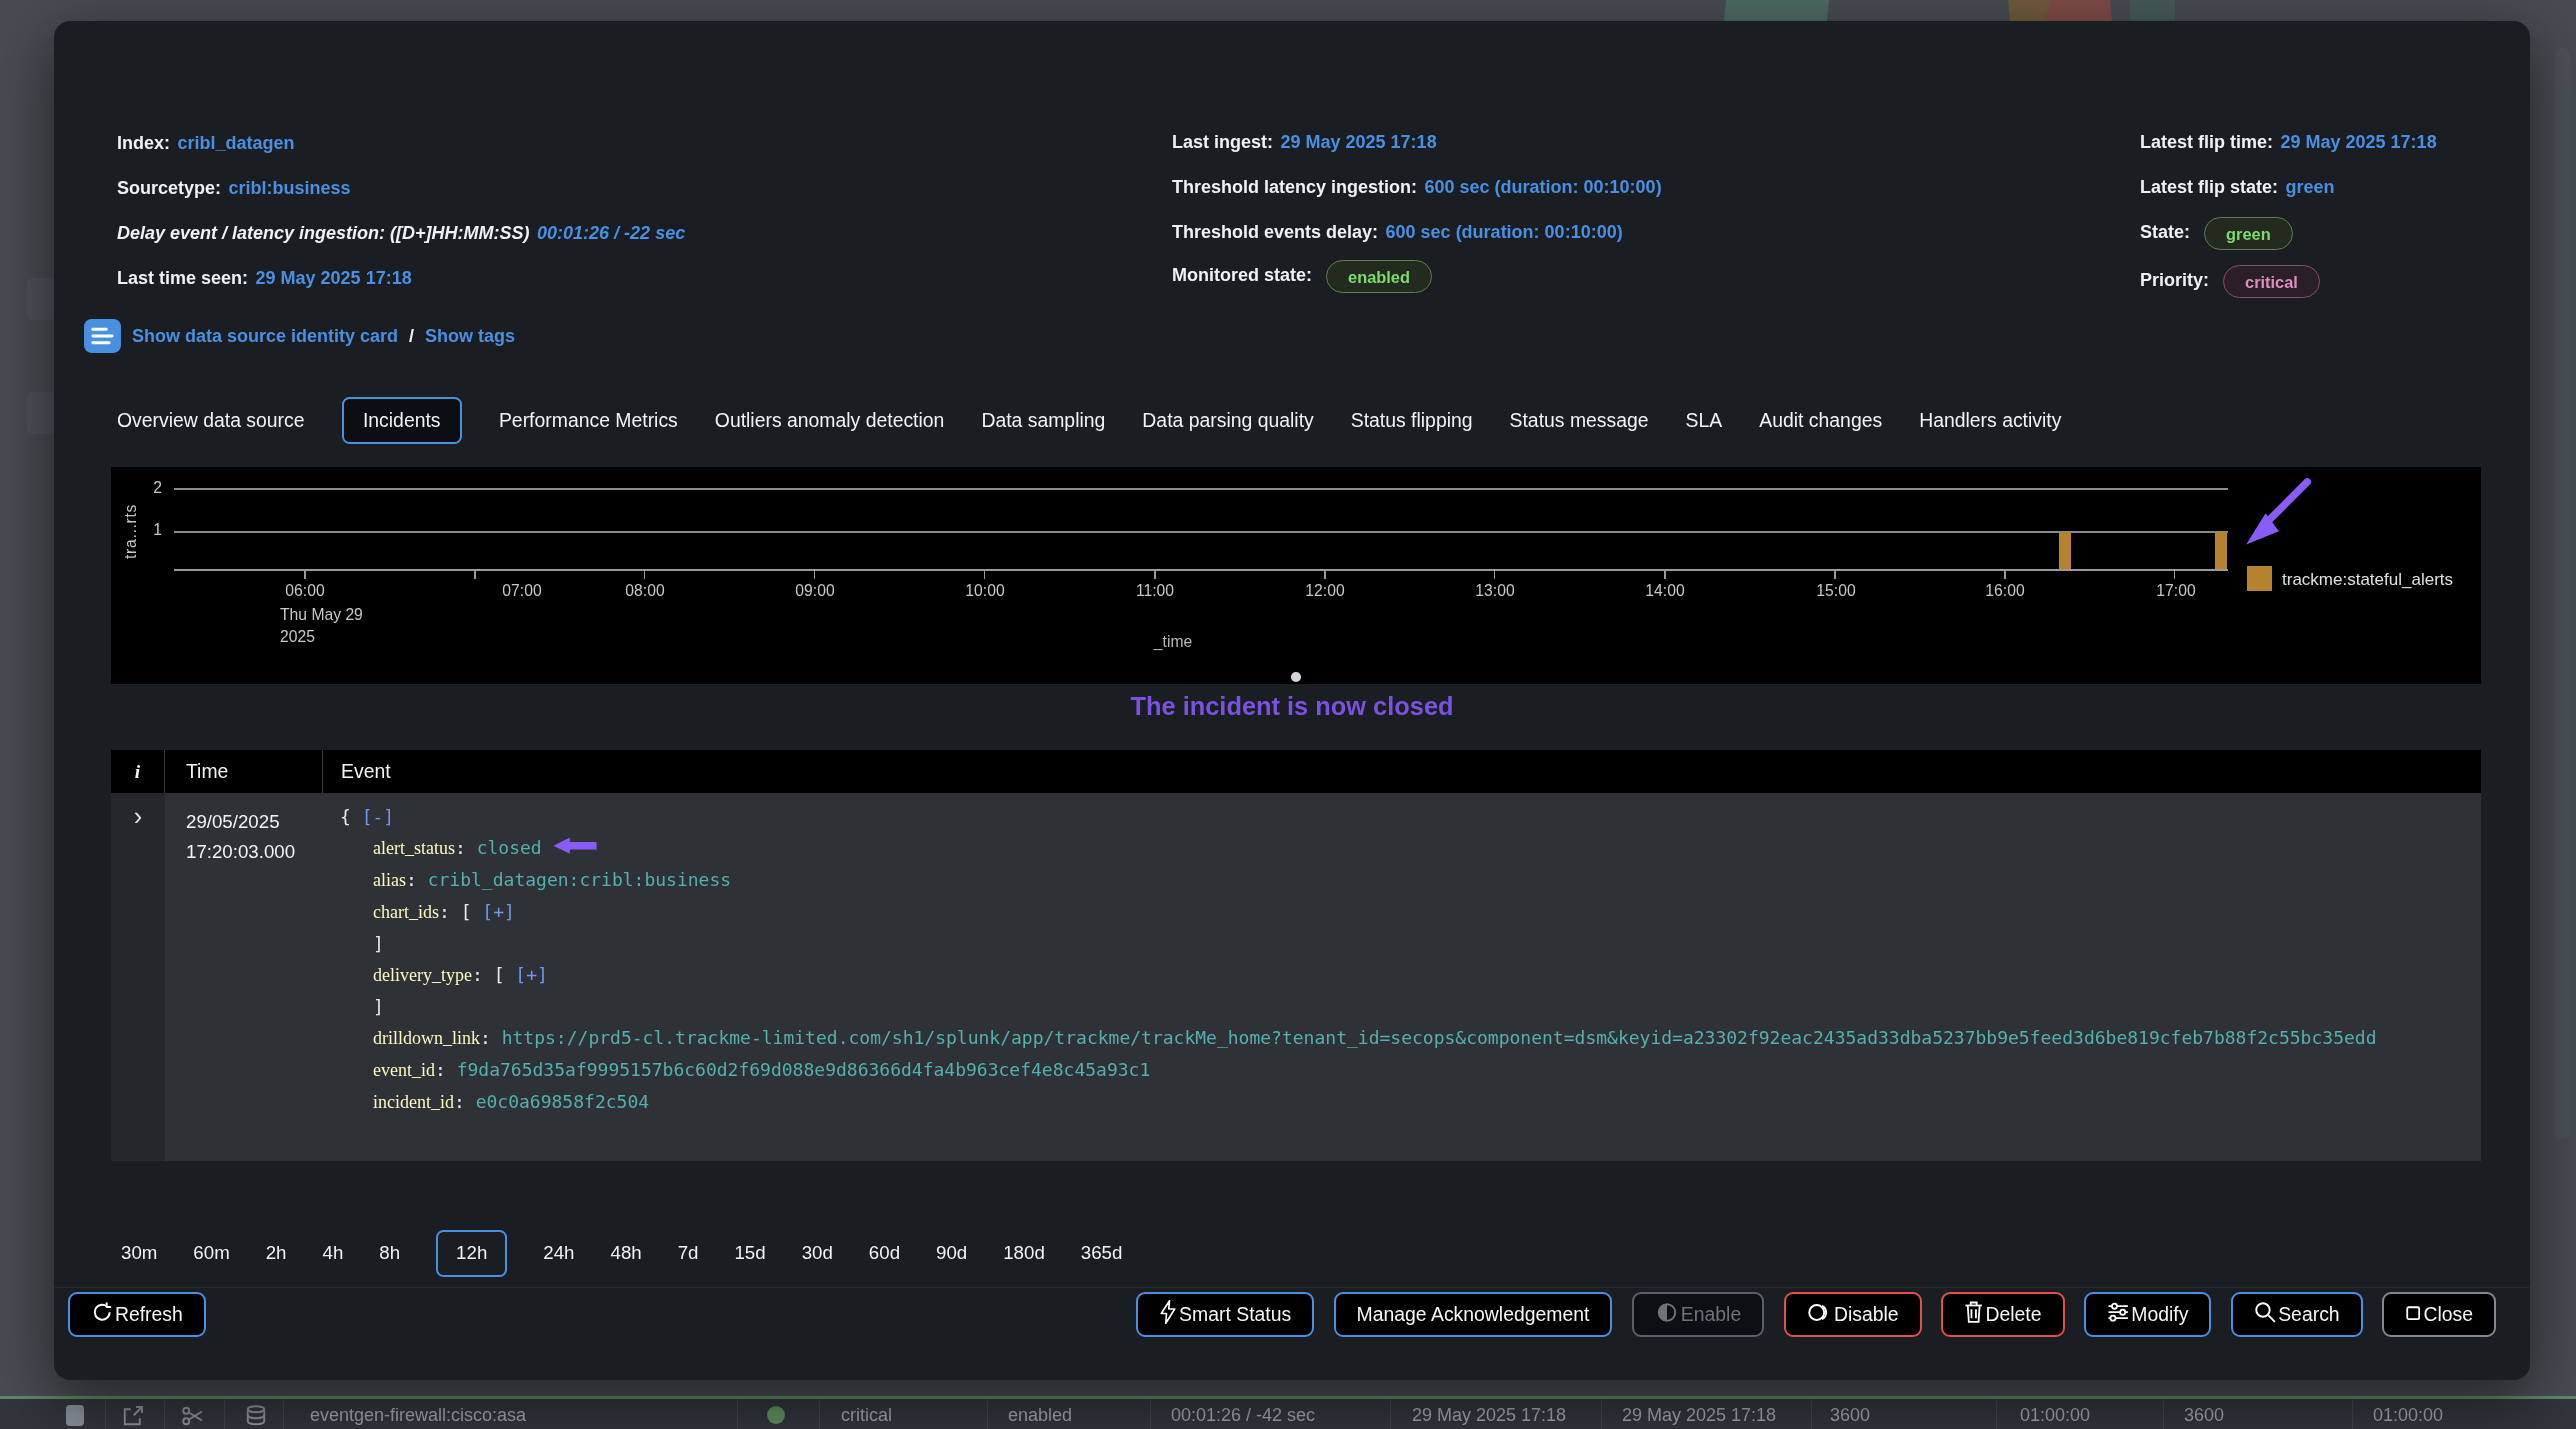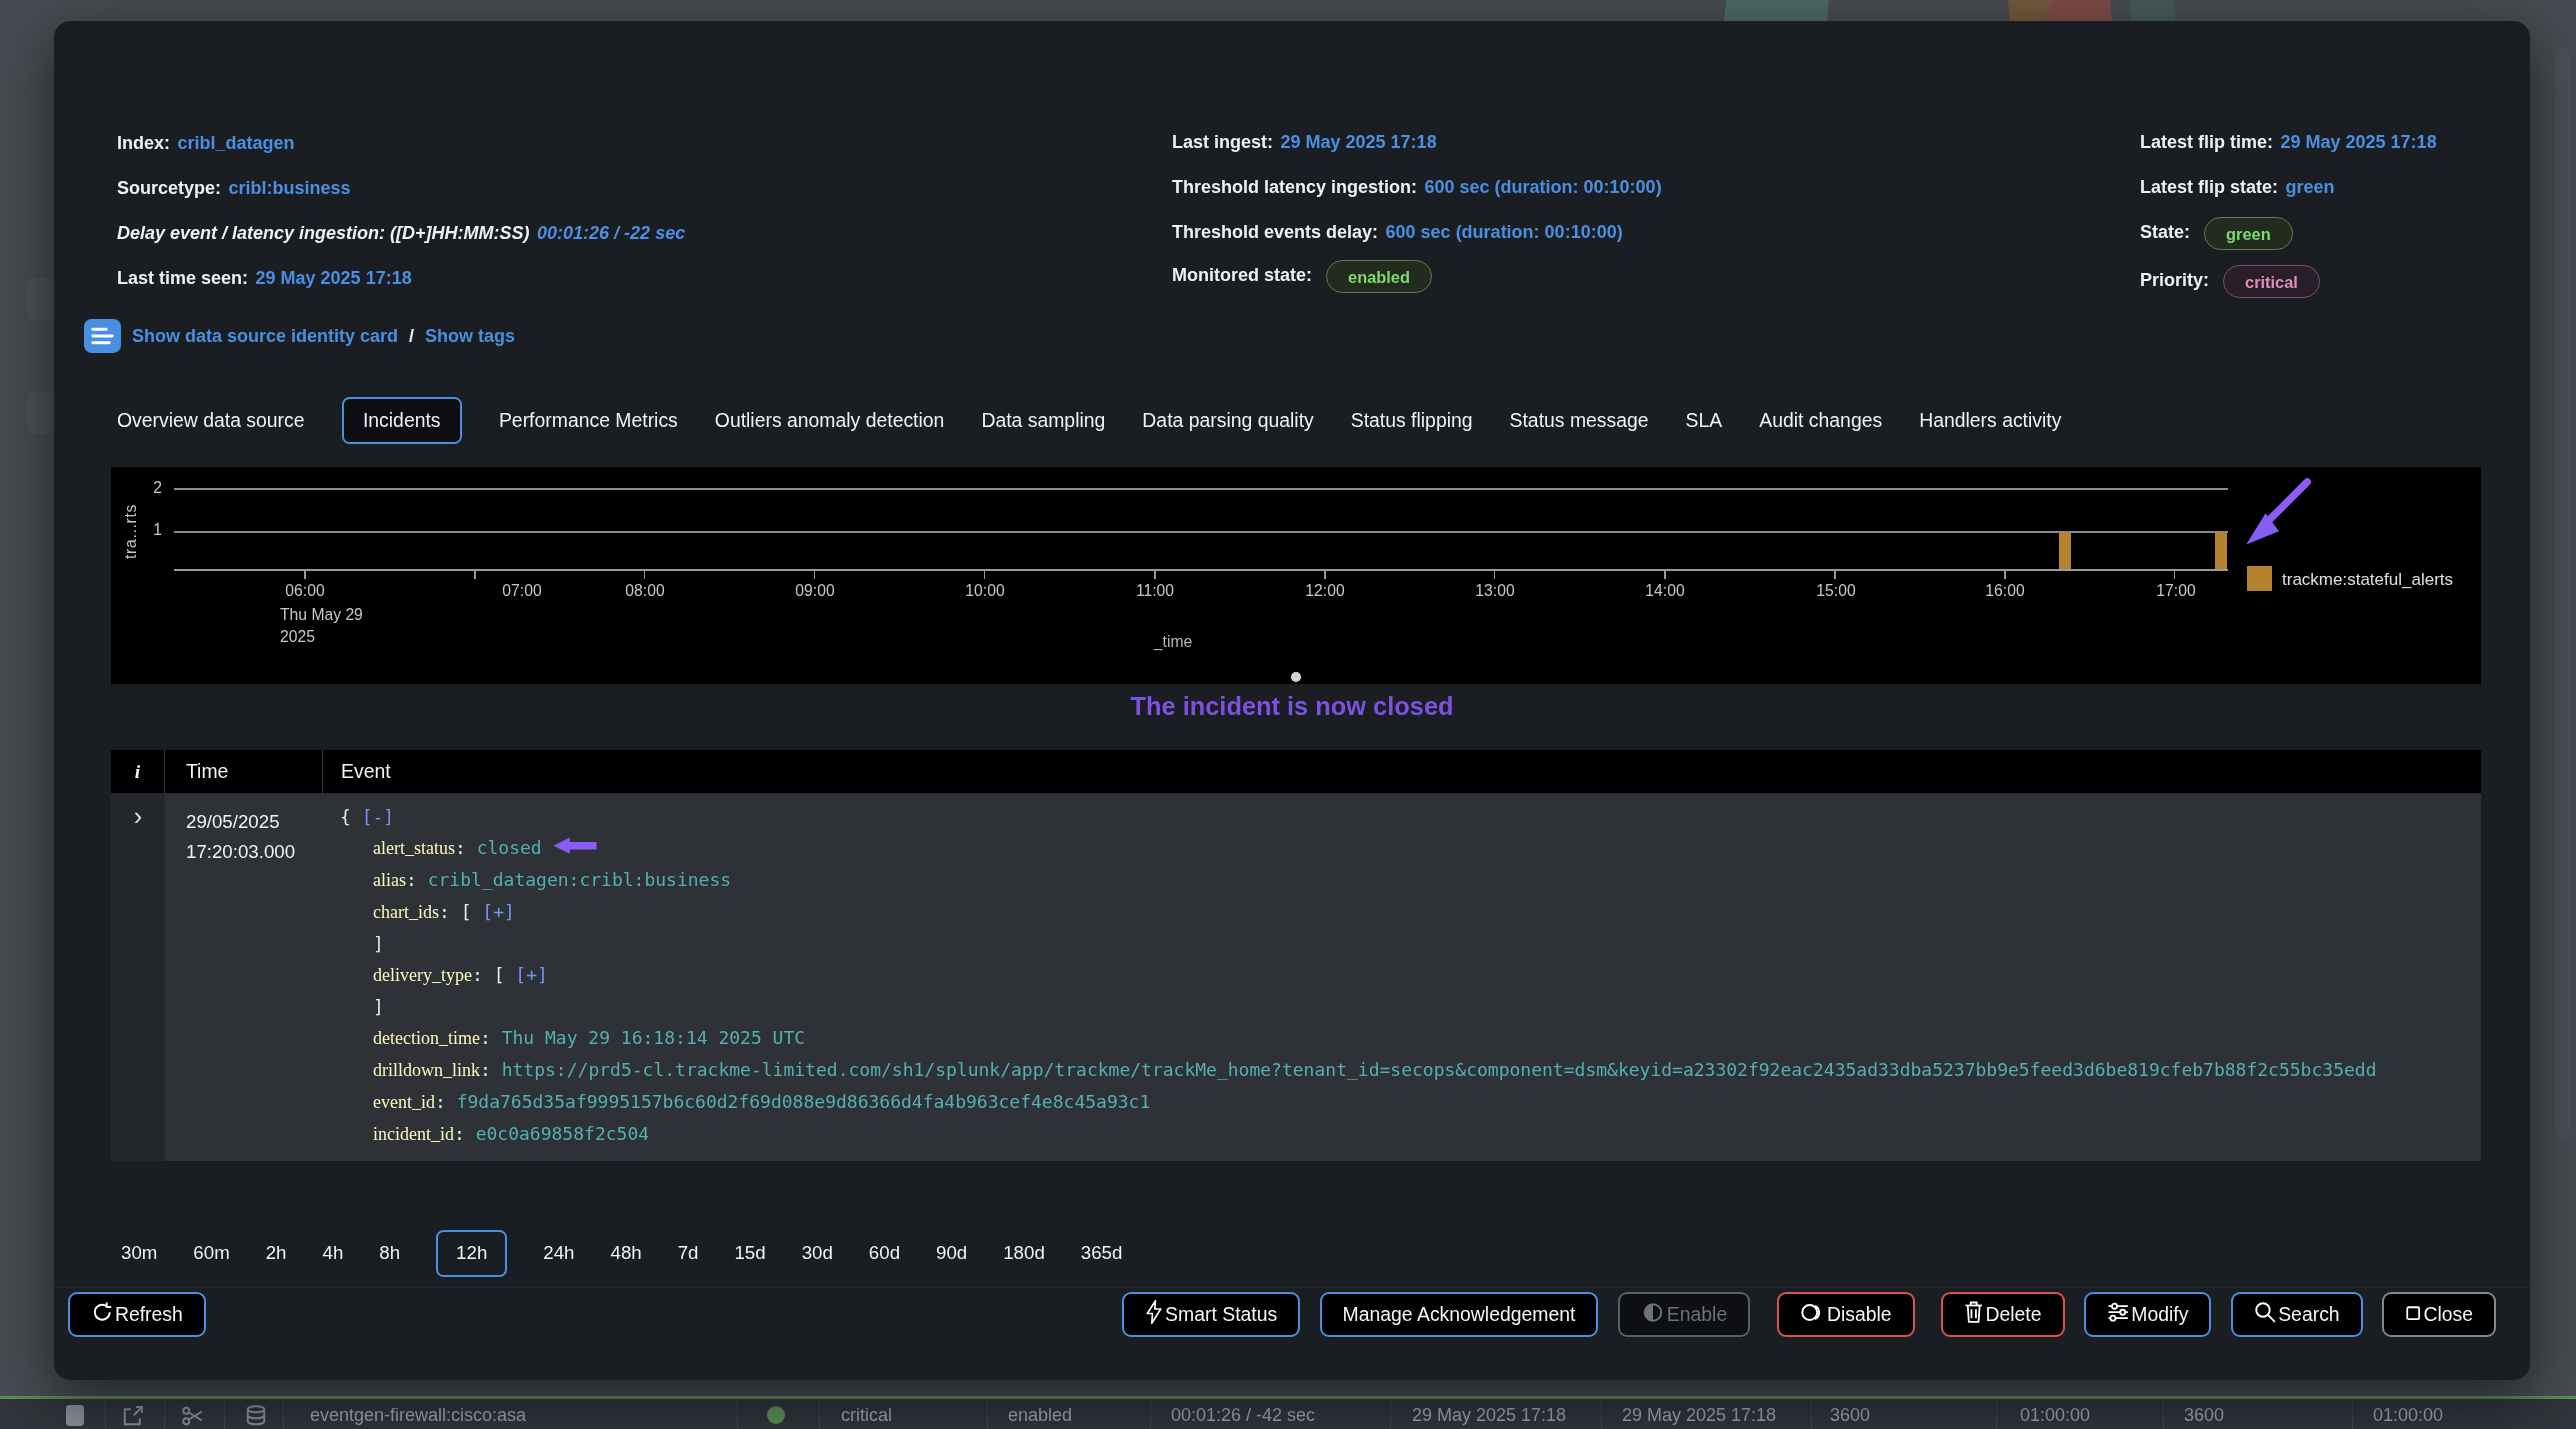--- a/index.html
+++ b/index.html
@@ -105,21 +105,21 @@
   .range--active { padding:10.5px 18px; border:2.2px solid #4a90e2; border-radius:7.5px; }
 
   .footer-divider { position:absolute; left:0; top:1266px; width:100%; height:0.7px; background:#24272c; }
 
   
   .actions-left { position:absolute; left:13.5px; top:1271px; display:flex; gap:19.4px; }
   .actions-right { position:absolute; right:34px; top:1271px; display:flex; gap:19.4px; }
   .btn { height:45px; display:flex; align-items:center; gap:2px; padding:0 21px;
          background:#000; border-radius:9px; font-size:19.4px; color:#f4f6f8; white-space:nowrap; cursor:pointer; }
   .btn-blue { border:2.2px solid #4a90e2; }
-  .btn-red { border:2.2px solid #e0504e;margin-left:7px; }
+  .btn-red { border:2.2px solid #e0504e; }
   .btn-gray { border:2.2px solid #81888f; }
   .btn-disabled { border:2.2px solid #596067; color:#6c737a; cursor:default; background:#0d0f12; }
   .btn svg { flex:0 0 auto; }
 </style>
 </head>
 <body>
 
 <div class="bg-frag frag-teal1"></div>
 <div class="bg-frag frag-brown"></div>
 <div class="bg-frag frag-teal2"></div>
@@ -304,21 +304,20 @@
       <div class="ecell-event">
         <div class="jline"><span class="jw">{ </span><span class="jt">[-]</span></div>
         <div class="jline ind"><span class="jk">alert_status</span><span class="jw">: </span><span class="jv">closed</span><span class="json-arrow"><svg width="46" height="19.4" viewBox="0 0 62 26">
                 <path d="M2 13 L24 2 L24 8 L60 8 L60 18 L24 18 L24 24 Z" fill="#8a5cf6"></path>
               </svg></span></div>
         <div class="jline ind"><span class="jk">alias</span><span class="jw">: </span><span class="jv">cribl_datagen:cribl:business</span></div>
         <div class="jline ind"><span class="jk">chart_ids</span><span class="jw">: </span><span class="jw">[ </span><span class="jt">[+]</span></div>
         <div class="jline ind"><span class="jw">]</span></div>
         <div class="jline ind"><span class="jk">delivery_type</span><span class="jw">: </span><span class="jw">[ </span><span class="jt">[+]</span></div>
         <div class="jline ind"><span class="jw">]</span></div>
-        <div class="jline ind"><span class="jk">detection_time</span><span class="jw">: </span><span class="jv">Thu May 29 16:18:14 2025 UTC</span></div>
         <div class="jline ind"><span class="jk">drilldown_link</span><span class="jw">: </span><span class="jv">https://prd5-cl.trackme-limited.com/sh1/splunk/app/trackme/trackMe_home?tenant_id=secops&amp;component=dsm&amp;keyid=a23302f92eac2435ad33dba5237bb9e5feed3d6be819cfeb7b88f2c55bc35edd</span></div>
         <div class="jline ind"><span class="jk">event_id</span><span class="jw">: </span><span class="jv">f9da765d35af9995157b6c60d2f69d088e9d86366d4fa4b963cef4e8c45a93c1</span></div>
         <div class="jline ind"><span class="jk">incident_id</span><span class="jw">: </span><span class="jv">e0c0a69858f2c504</span></div>
       </div>
     </div>
   </div>
 
   <div class="ranges">
     <span class="range">30m</span>
     <span class="range">60m</span>

